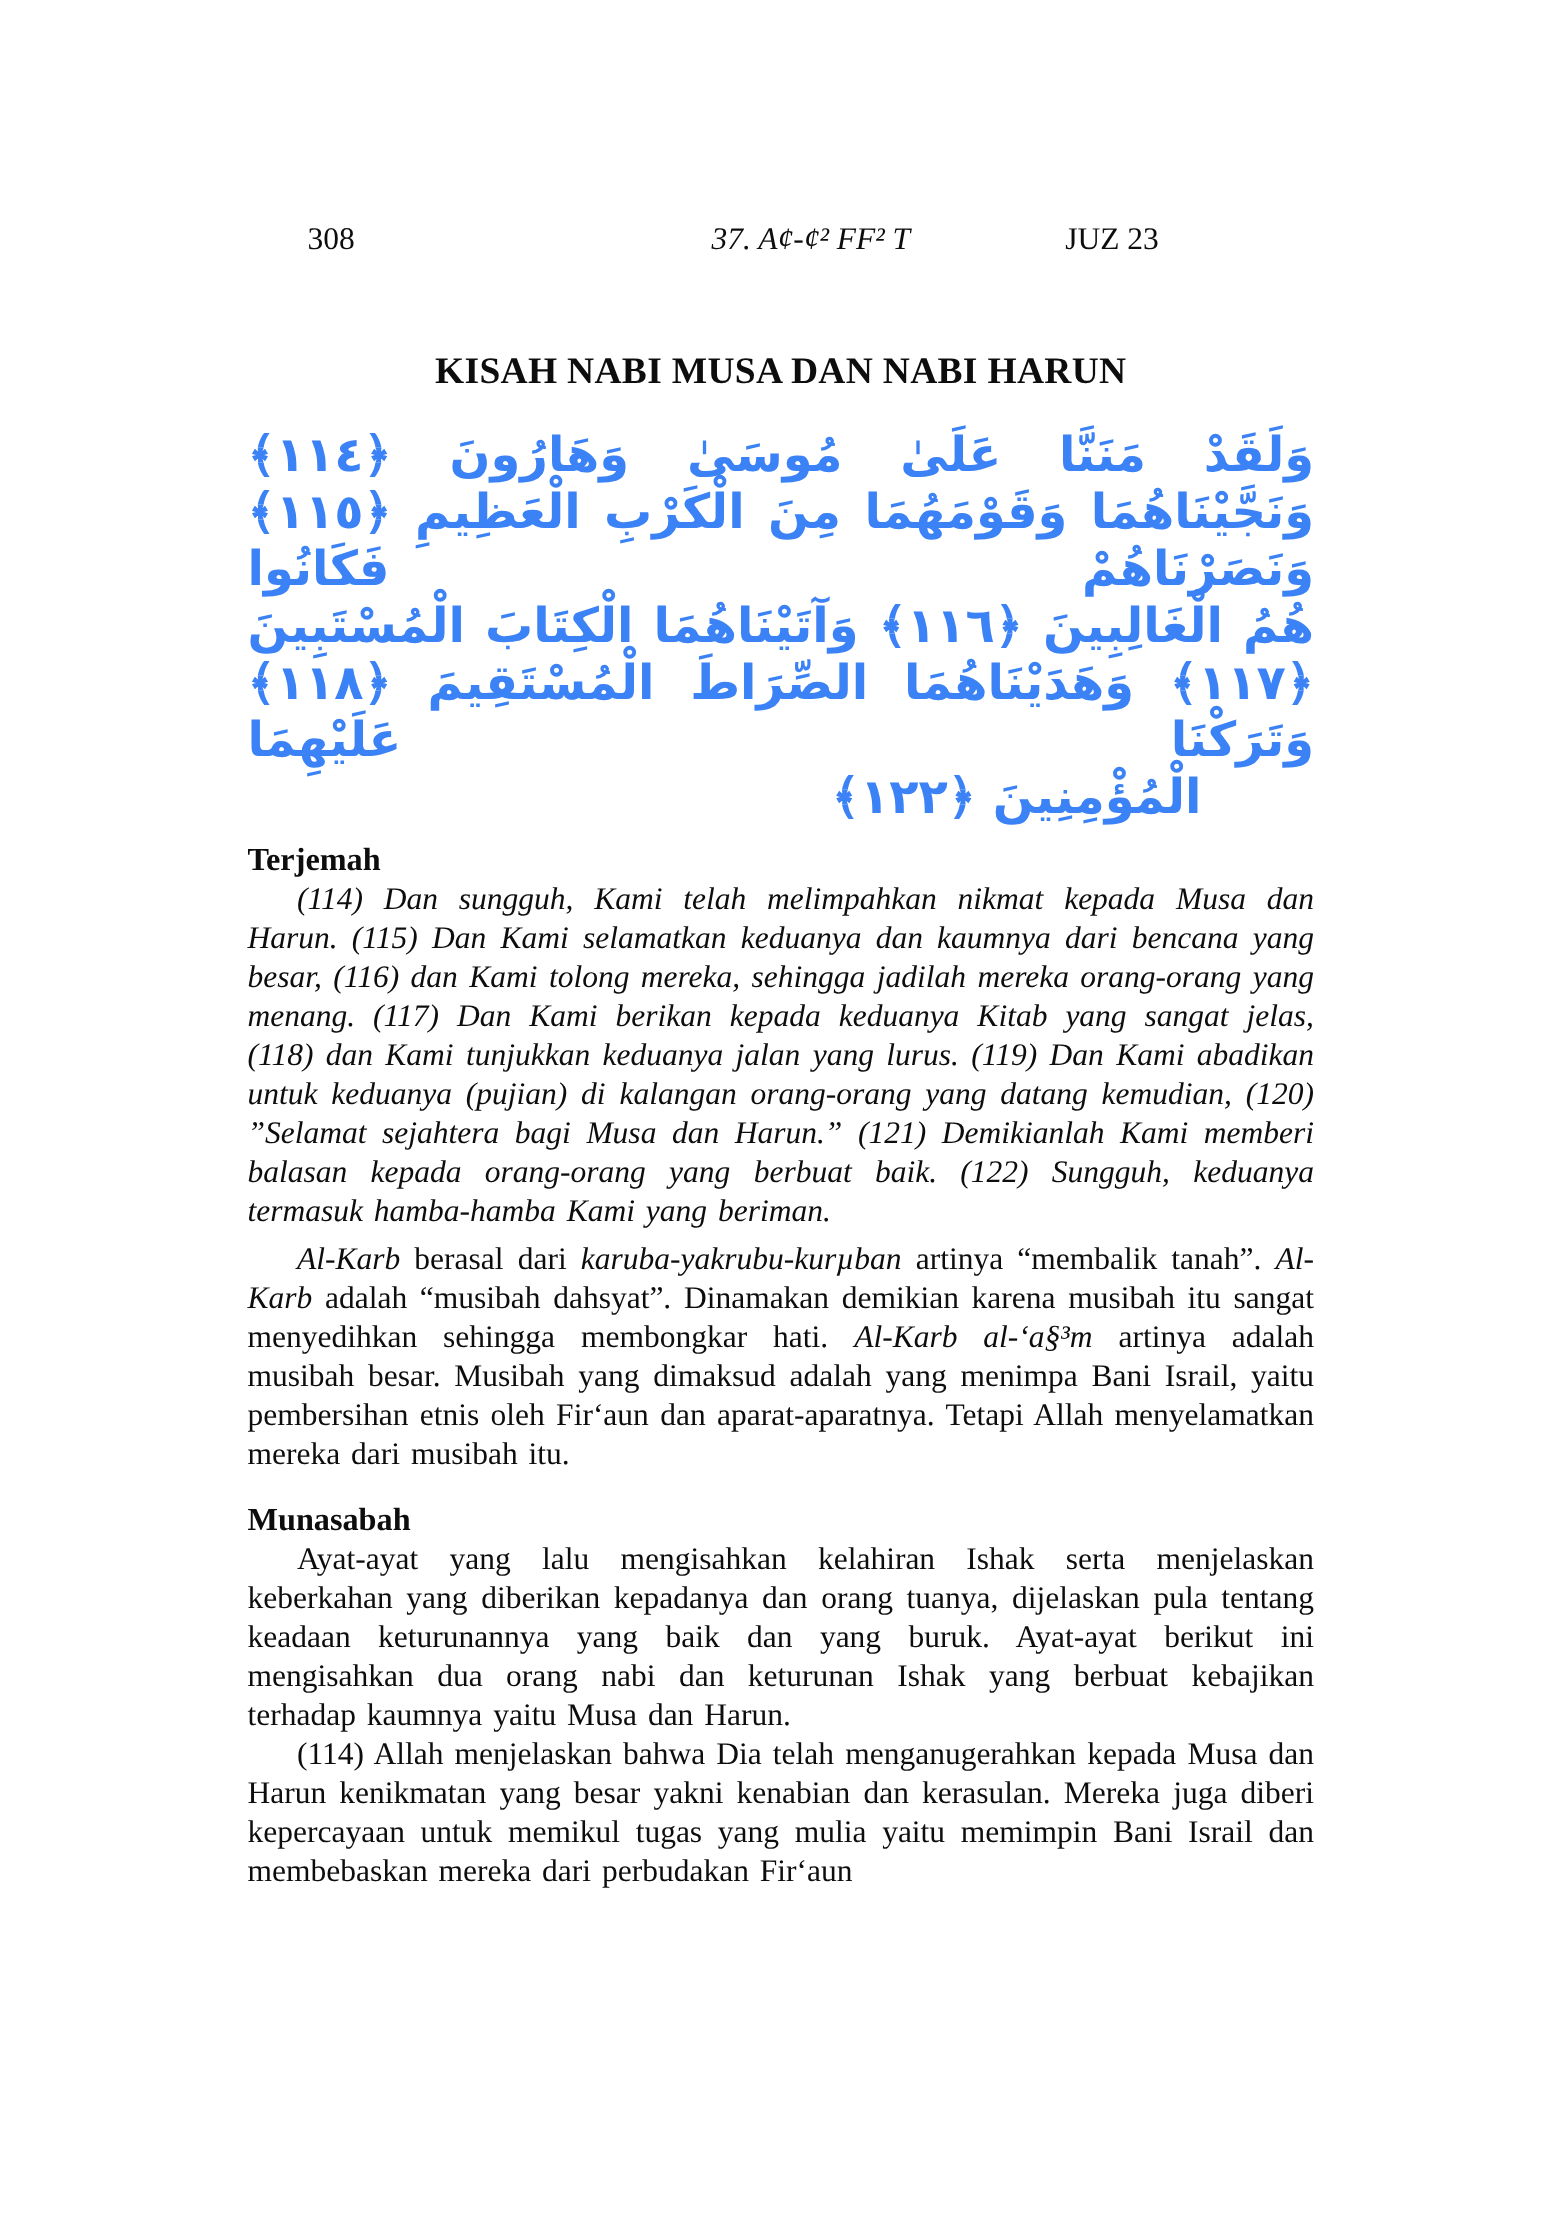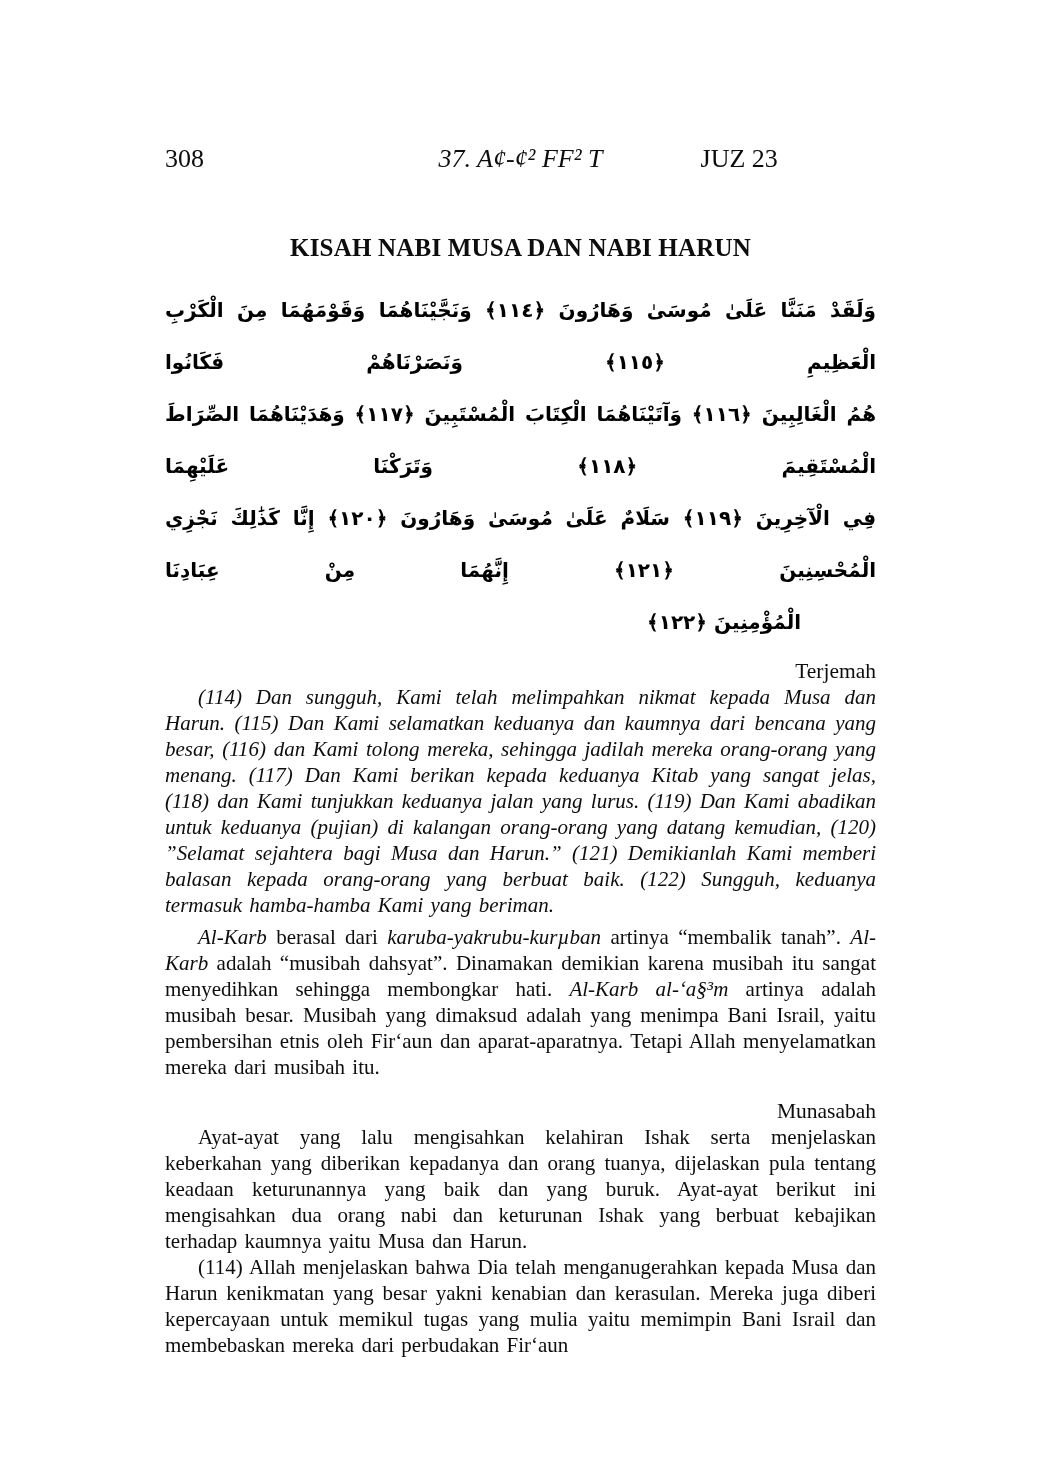--- a/index.html
+++ b/index.html
@@ -16,59 +16,59 @@
   }
   .page {
     box-sizing: border-box;
     width: 1038px;
     height: 1475px;
     padding: 146px 162px 0 165px;
   }
   .page-header {
     display: grid;
     grid-template-columns: 1fr auto 1fr;
-    font-size: 26px;
+    font-size: 21px;
     line-height: 26px;
+    margin-left: 40px;
   }
   .page-header .center { text-align: left; font-style: italic; }
   .page-header .right  { text-align: center; }
 
   .story-title {
     margin-top: 62px;
     text-align: center;
     font-weight: bold;
     font-size: 25px;
     line-height: 28px;
     letter-spacing: 0.2px;
   }
 
   .quran-block {
     direction: rtl;
     margin-top: 22px;
     font-family: "DejaVu Sans", sans-serif;
     font-weight: bold;
-    font-size: 20px;
-    line-height: 52px;
-    color: #000000;
+    font-size: 32px;
+    line-height: 38px;
+    color: #3b82f6;
   }
   .quran-line {
     text-align: justify;
     text-align-last: justify;
   }
   .quran-line.last {
     text-align: left;
     text-align-last: right;
     padding-right: 75px;
   }
 
   .section-heading {
-    font-weight: normal;
+    font-weight: bold;
     font-size: 21.5px;
     line-height: 26px;
-    text-align: right;
   }
   .body-text {
     margin: 0;
     font-size: 21px;
     line-height: 26px;
     text-align: justify;
     word-spacing: 2px;
   }
   .indent { text-indent: 33px; }
   .italic { font-style: italic; }
@@ -101,21 +101,20 @@
     <span>308</span>
     <span class="center">37. A¢-¢² FF² T</span>
     <span class="right">JUZ 23</span>
   </div>
 
   <div class="story-title">KISAH NABI MUSA DAN NABI HARUN</div>
 
   <div class="quran-block">
     <div class="quran-line">وَلَقَدْ مَنَنَّا عَلَىٰ مُوسَىٰ وَهَارُونَ ﴿١١٤﴾ وَنَجَّيْنَاهُمَا وَقَوْمَهُمَا مِنَ الْكَرْبِ الْعَظِيمِ ﴿١١٥﴾ وَنَصَرْنَاهُمْ فَكَانُوا</div>
     <div class="quran-line">هُمُ الْغَالِبِينَ ﴿١١٦﴾ وَآتَيْنَاهُمَا الْكِتَابَ الْمُسْتَبِينَ ﴿١١٧﴾ وَهَدَيْنَاهُمَا الصِّرَاطَ الْمُسْتَقِيمَ ﴿١١٨﴾ وَتَرَكْنَا عَلَيْهِمَا</div>
-    <div class="quran-line">فِي الْآخِرِينَ ﴿١١٩﴾ سَلَامٌ عَلَىٰ مُوسَىٰ وَهَارُونَ ﴿١٢٠﴾ إِنَّا كَذَٰلِكَ نَجْزِي الْمُحْسِنِينَ ﴿١٢١﴾ إِنَّهُمَا مِنْ عِبَادِنَا</div>
     <div class="quran-line last">الْمُؤْمِنِينَ ﴿١٢٢﴾</div>
   </div>
 
   <div class="section-heading mt-terjemah-h">Terjemah</div>
   <p class="body-text indent italic">(114) Dan sungguh, Kami telah melimpahkan nikmat kepada Musa dan Harun. (115) Dan Kami selamatkan keduanya dan kaumnya dari bencana yang besar, (116) dan Kami tolong mereka, sehingga jadilah mereka orang-orang yang menang. (117) Dan Kami berikan kepada keduanya Kitab yang sangat jelas, (118) dan Kami tunjukkan keduanya jalan yang lurus. (119) Dan Kami abadikan untuk keduanya (pujian) di kalangan orang-orang yang datang kemudian, (120) ”Selamat sejahtera bagi Musa dan Harun.” (121) Demikianlah Kami memberi balasan kepada orang-orang yang berbuat baik. (122) Sungguh, keduanya termasuk hamba-hamba Kami yang beriman.</p>
 
   <p class="body-text indent mt-kosakata-b">
     <span class="italic">Al-Karb</span><span> berasal dari </span><span class="italic">karuba-yakrubu-kurµban</span><span> artinya “membalik tanah”. </span><span class="italic">Al-Karb</span><span> adalah “musibah dahsyat”. Dinamakan demikian karena musibah itu sangat menyedihkan sehingga membongkar hati. </span><span class="italic">Al-Karb al-‘a§³m</span><span> artinya adalah musibah besar. Musibah yang dimaksud adalah yang menimpa Bani Israil, yaitu pembersihan etnis oleh Fir‘aun dan aparat-aparatnya. Tetapi Allah menyelamatkan mereka dari musibah itu.</span>
   </p>
 

